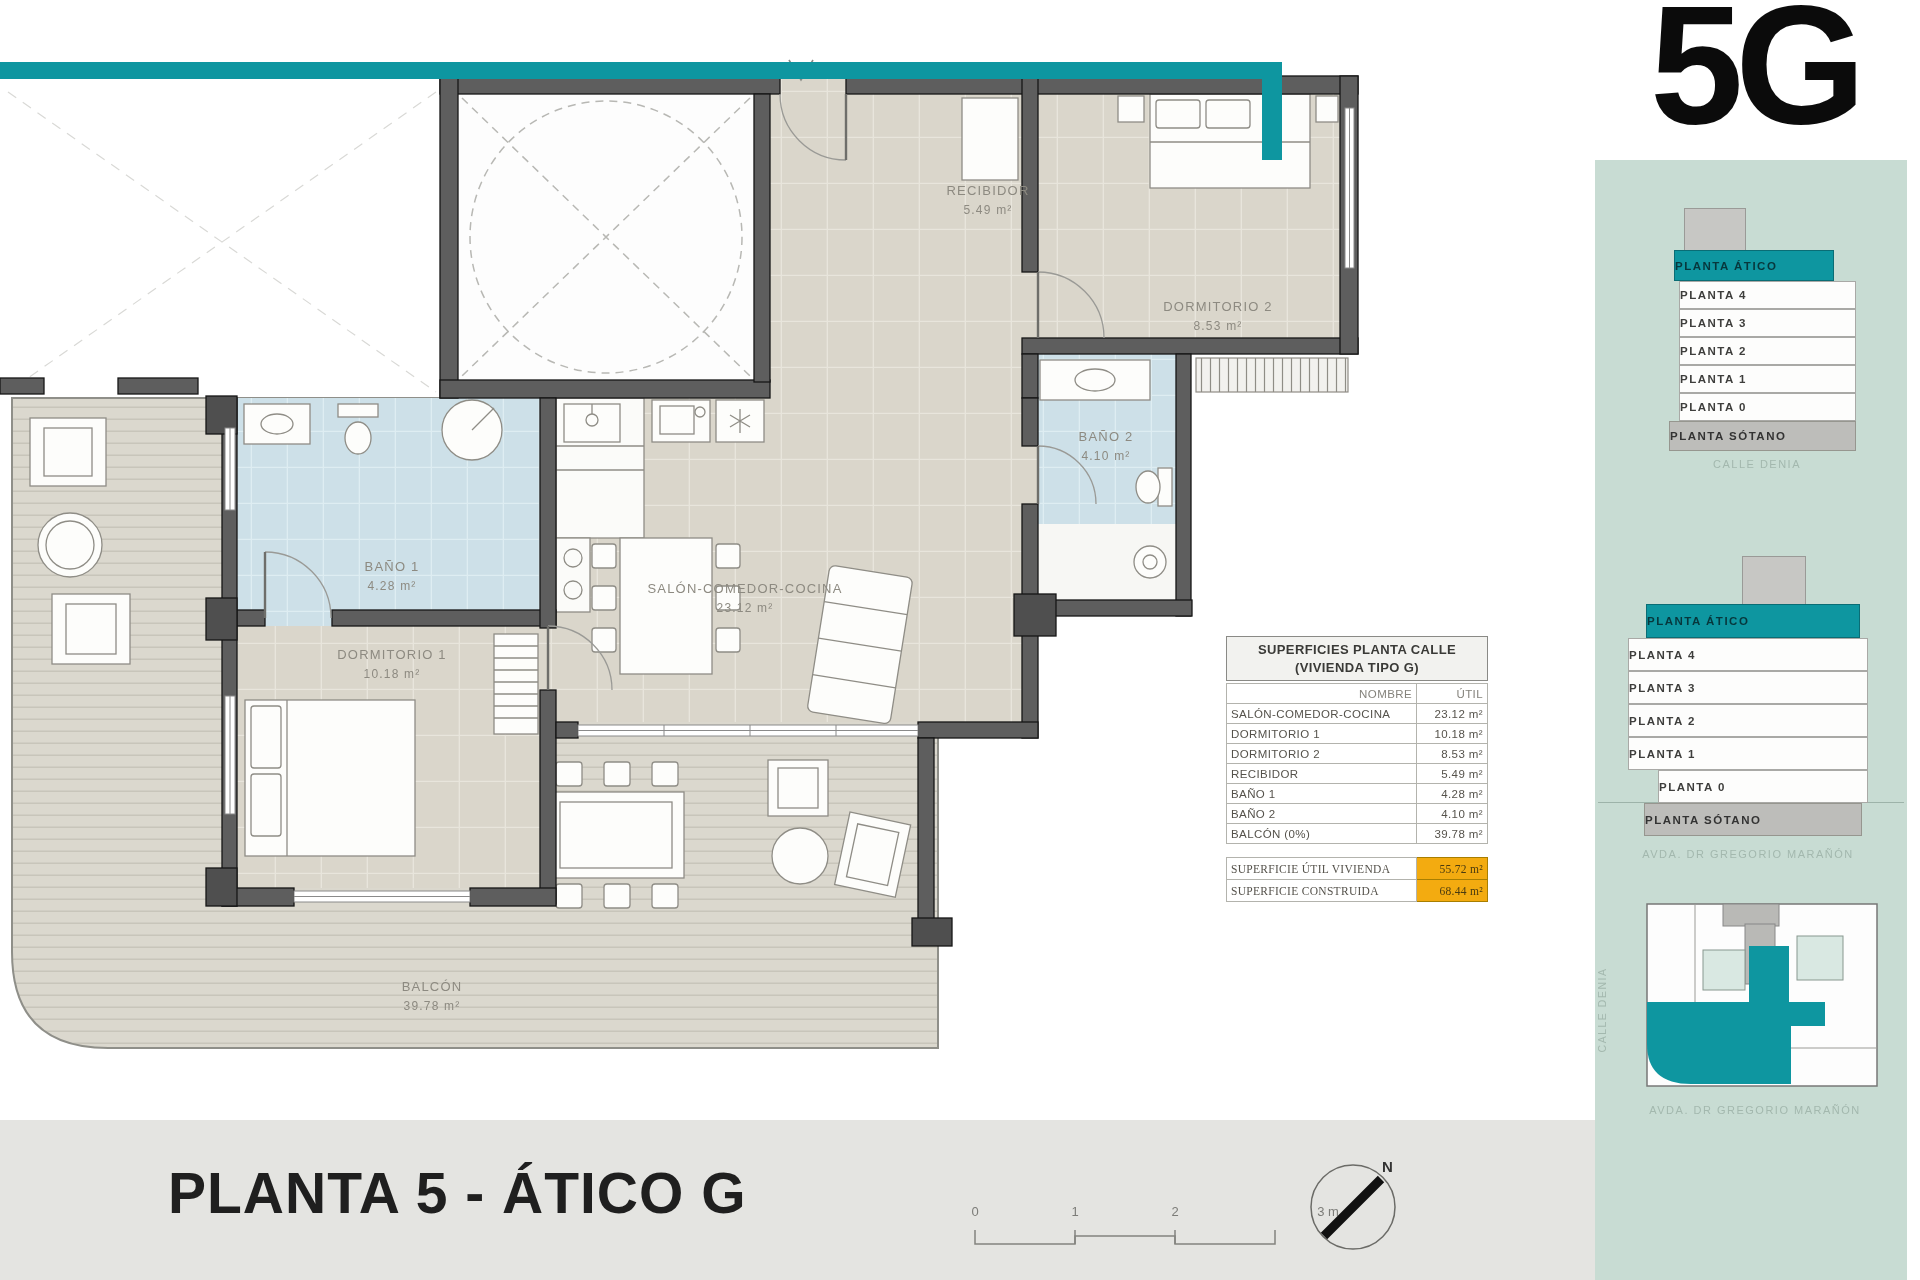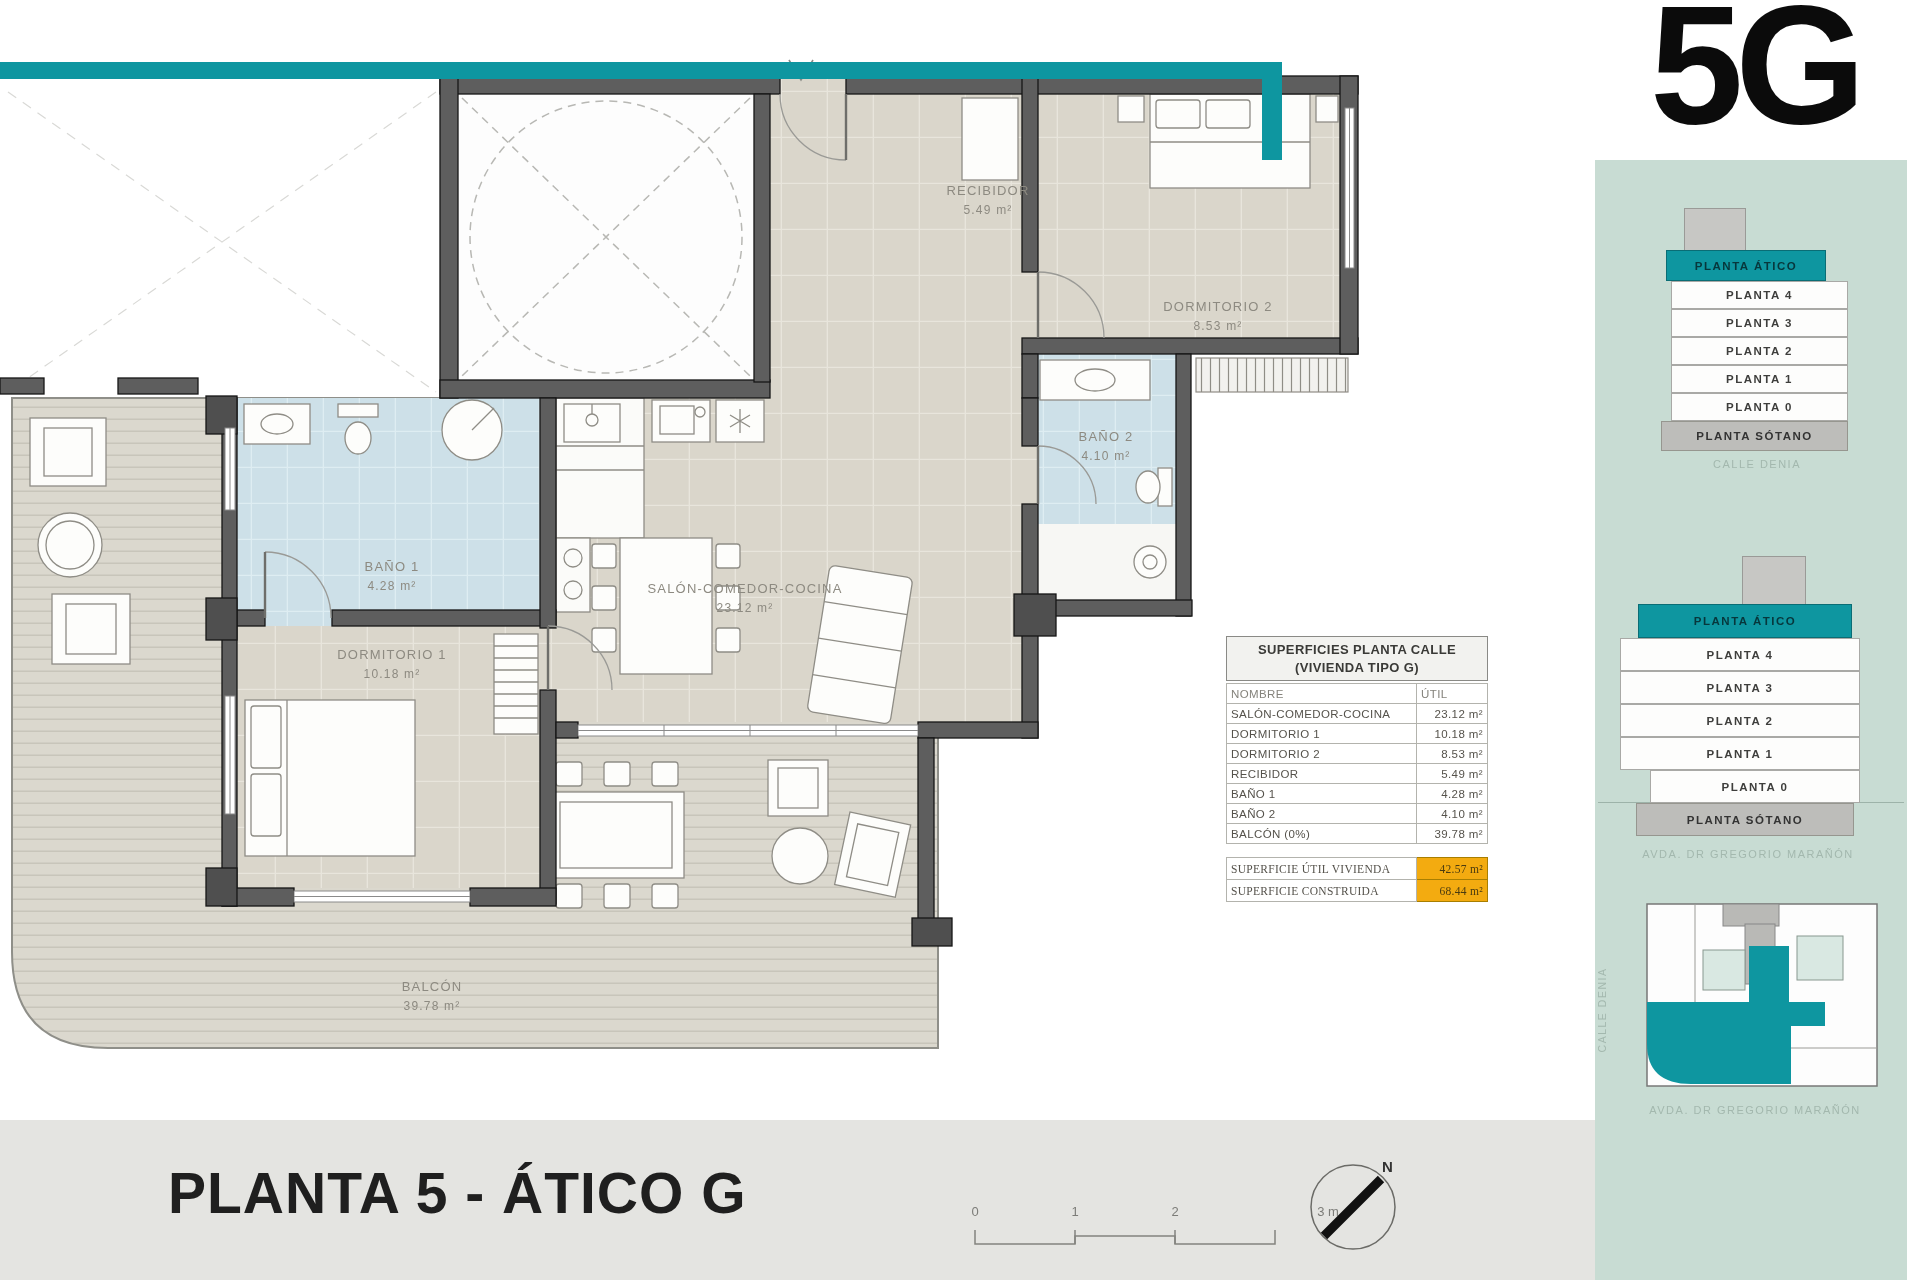--- a/index.html
+++ b/index.html
@@ -7,23 +7,23 @@
          font-family:"Liberation Sans","DejaVu Sans",sans-serif;}
   
   .tealbar{position:absolute;background:#0e96a0;z-index:6;}
   
   #unitcode{position:absolute;left:1598px;top:-14px;width:312px;height:175px;z-index:7;
             font-size:168px;line-height:.95;font-weight:bold;letter-spacing:-8px;color:#0b0b0b;
             text-align:center;}
   
   #panel{position:absolute;left:1595px;top:160px;width:312px;height:1120px;background:#c8dcd3;z-index:2;}
   .roofbox{position:absolute;background:#c7c7c4;border:1px solid #9a9a97;z-index:3;}
-  .srow{position:absolute;display:flex;align-items:center;justify-content:center;
+  .srow{position:absolute;display:flex;align-items:center;
         font-size:11.5px;letter-spacing:1.5px;font-weight:bold;color:#3e3e3c;
-        background:#fdfdfc;border:1px solid #a9a9a6;z-index:4;box-sizing:border-box;}
+        background:#fdfdfc;border:1px solid #a9a9a6;z-index:4;box-sizing:border-box;margin-left:8px;}
   .srow.atico{background:#0e96a0;color:#07373c;border-color:#0a6d75;z-index:5;}
   .srow.sotano{background:#bdbdba;border-color:#96968f;color:#333;}
   .street{position:absolute;font-size:11px;letter-spacing:1.5px;color:#a3b8ae;text-align:center;z-index:4;}
   #groundline{position:absolute;left:1598px;top:802px;width:306px;height:1px;background:#9db3a9;z-index:3;}
   #siteplan{position:absolute;left:1605px;top:898px;z-index:4;}
   #street-left{position:absolute;left:1596px;top:1090px;width:160px;height:14px;z-index:5;
                font-size:10.5px;letter-spacing:1.5px;color:#a3b8ae;text-align:center;
                transform:rotate(-90deg);transform-origin:0 0;}
   
   #band{position:absolute;left:0;top:1120px;width:1595px;height:160px;background:#e4e4e1;z-index:1;}
@@ -38,21 +38,21 @@
       letter-spacing:1.2px;font-size:13px;line-height:1.5;white-space:nowrap;z-index:10;}
   .rl .area{font-size:12px;}
   
   #areas-box{position:absolute;left:1226px;top:636px;width:262px;z-index:10;font-size:11.5px;color:#55524b;}
   #areas-box .hdr{border:1.5px solid #8a8a86;background:#f2f2ef;text-align:center;
                   font-weight:bold;color:#3a3a37;font-size:13px;letter-spacing:.4px;
                   padding:4px 2px;line-height:1.35;}
   table.areas{border-collapse:collapse;width:100%;margin-top:2px;}
   table.areas td{border:1px solid #b3b3ad;height:19px;padding:0 4px;letter-spacing:.4px;}
   table.areas td.u{width:62px;text-align:right;margin-top:32px;}
-  table.areas tr.colh td{text-align:left;color:#85837c;}
+  table.areas tr.colh td{text-align:right;color:#85837c;}
   table.summary{border-collapse:collapse;width:100%;margin-top:13px;font-family:Liberation Serif, serif;}
   table.summary td{border:1px solid #b3b3ad;height:21px;padding:0 4px;letter-spacing:.3px;}
   table.summary td.v{width:62px;text-align:right;background:#f3ab10;border-color:#a87e00;color:#4a3b10;}
 </style>
 </head>
 <body>
 
 <div id="stage">
 
   <div class="tealbar" style="left:0;top:62px;width:1282px;height:17px"></div>
@@ -354,21 +354,21 @@
       <tr>
         <td>BALCÓN (0%)</td>
         <td class="u">39.78 m²</td>
           </tr>
     </tbody>
       </table>
     <table class="summary">
       <tbody>
           <tr>
         <td>SUPERFICIE ÚTIL VIVIENDA</td>
-        <td class="v">42.57 m²</td>
+        <td class="v">55.72 m²</td>
           </tr>
       <tr>
         <td>SUPERFICIE CONSTRUIDA</td>
         <td class="v">68.44 m²</td>
           </tr>
     </tbody>
       </table>
   </div>
 
   <div id="panel"></div>

